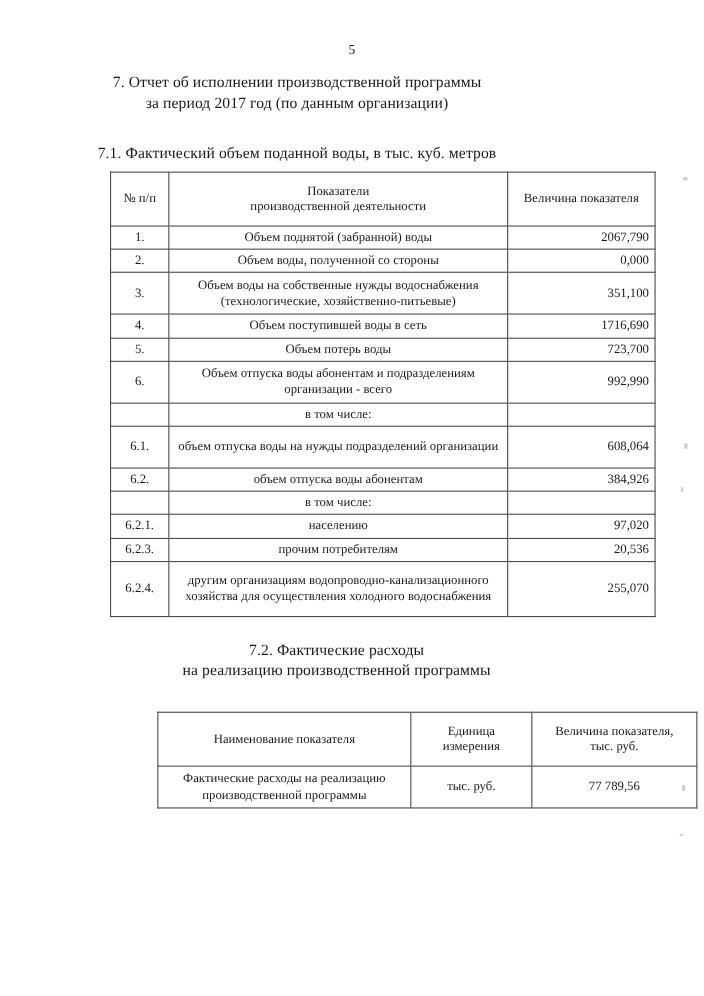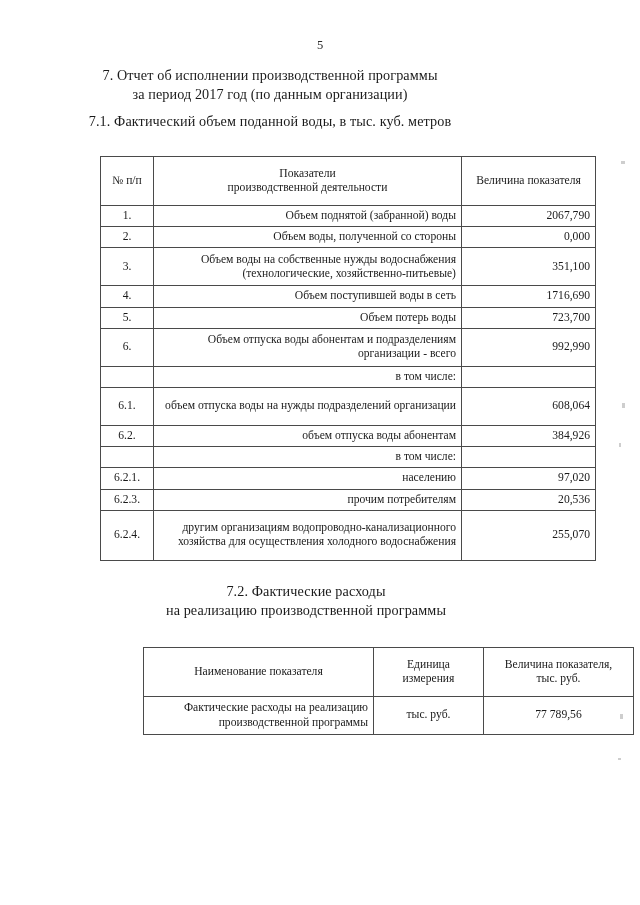--- a/index.html
+++ b/index.html
@@ -38,21 +38,21 @@
     text-align: center;
   }
   .heading-block .line {
     display: block;
     font-size: 14.2px;
     line-height: 19px;
     color: #1a1a1a;
     letter-spacing: 0.1px;
   }
   #title-main { top: 66px; }
-  #title-71   { top: 112px; }
+  #title-71   { top: 131px; }
   #title-72   { top: 582px; padding-left: 36px; }
 
   
   table.doc-table {
     position: absolute;
     border-collapse: collapse;
     table-layout: fixed;
     font-size: 11.6px;
     color: #1a1a1a;
   }
@@ -81,21 +81,21 @@
     left: 100px;
     top: 647px;
     width: 490px;
     margin-left: 43px;
   }
   #table-costs col.c-name { width: 230px; }
   #table-costs col.c-unit { width: 110px; }
   #table-costs col.c-val  { width: 150px; }
 
   .c-center { text-align: center; }
-  .c-left   { text-align: right; }
+  .c-left   { text-align: center; }
   .c-right  { text-align: right; padding-right: 16px; }
 
   .hdr { text-align: center; }
   .hdr .sub { display: block; }
 
   .row-num { text-align: center; }
 
   .indent-1 { padding-left: 10px; }
   .indent-2 { padding-left: 24px; }
   .indent-3 { padding-left: 40px; }

